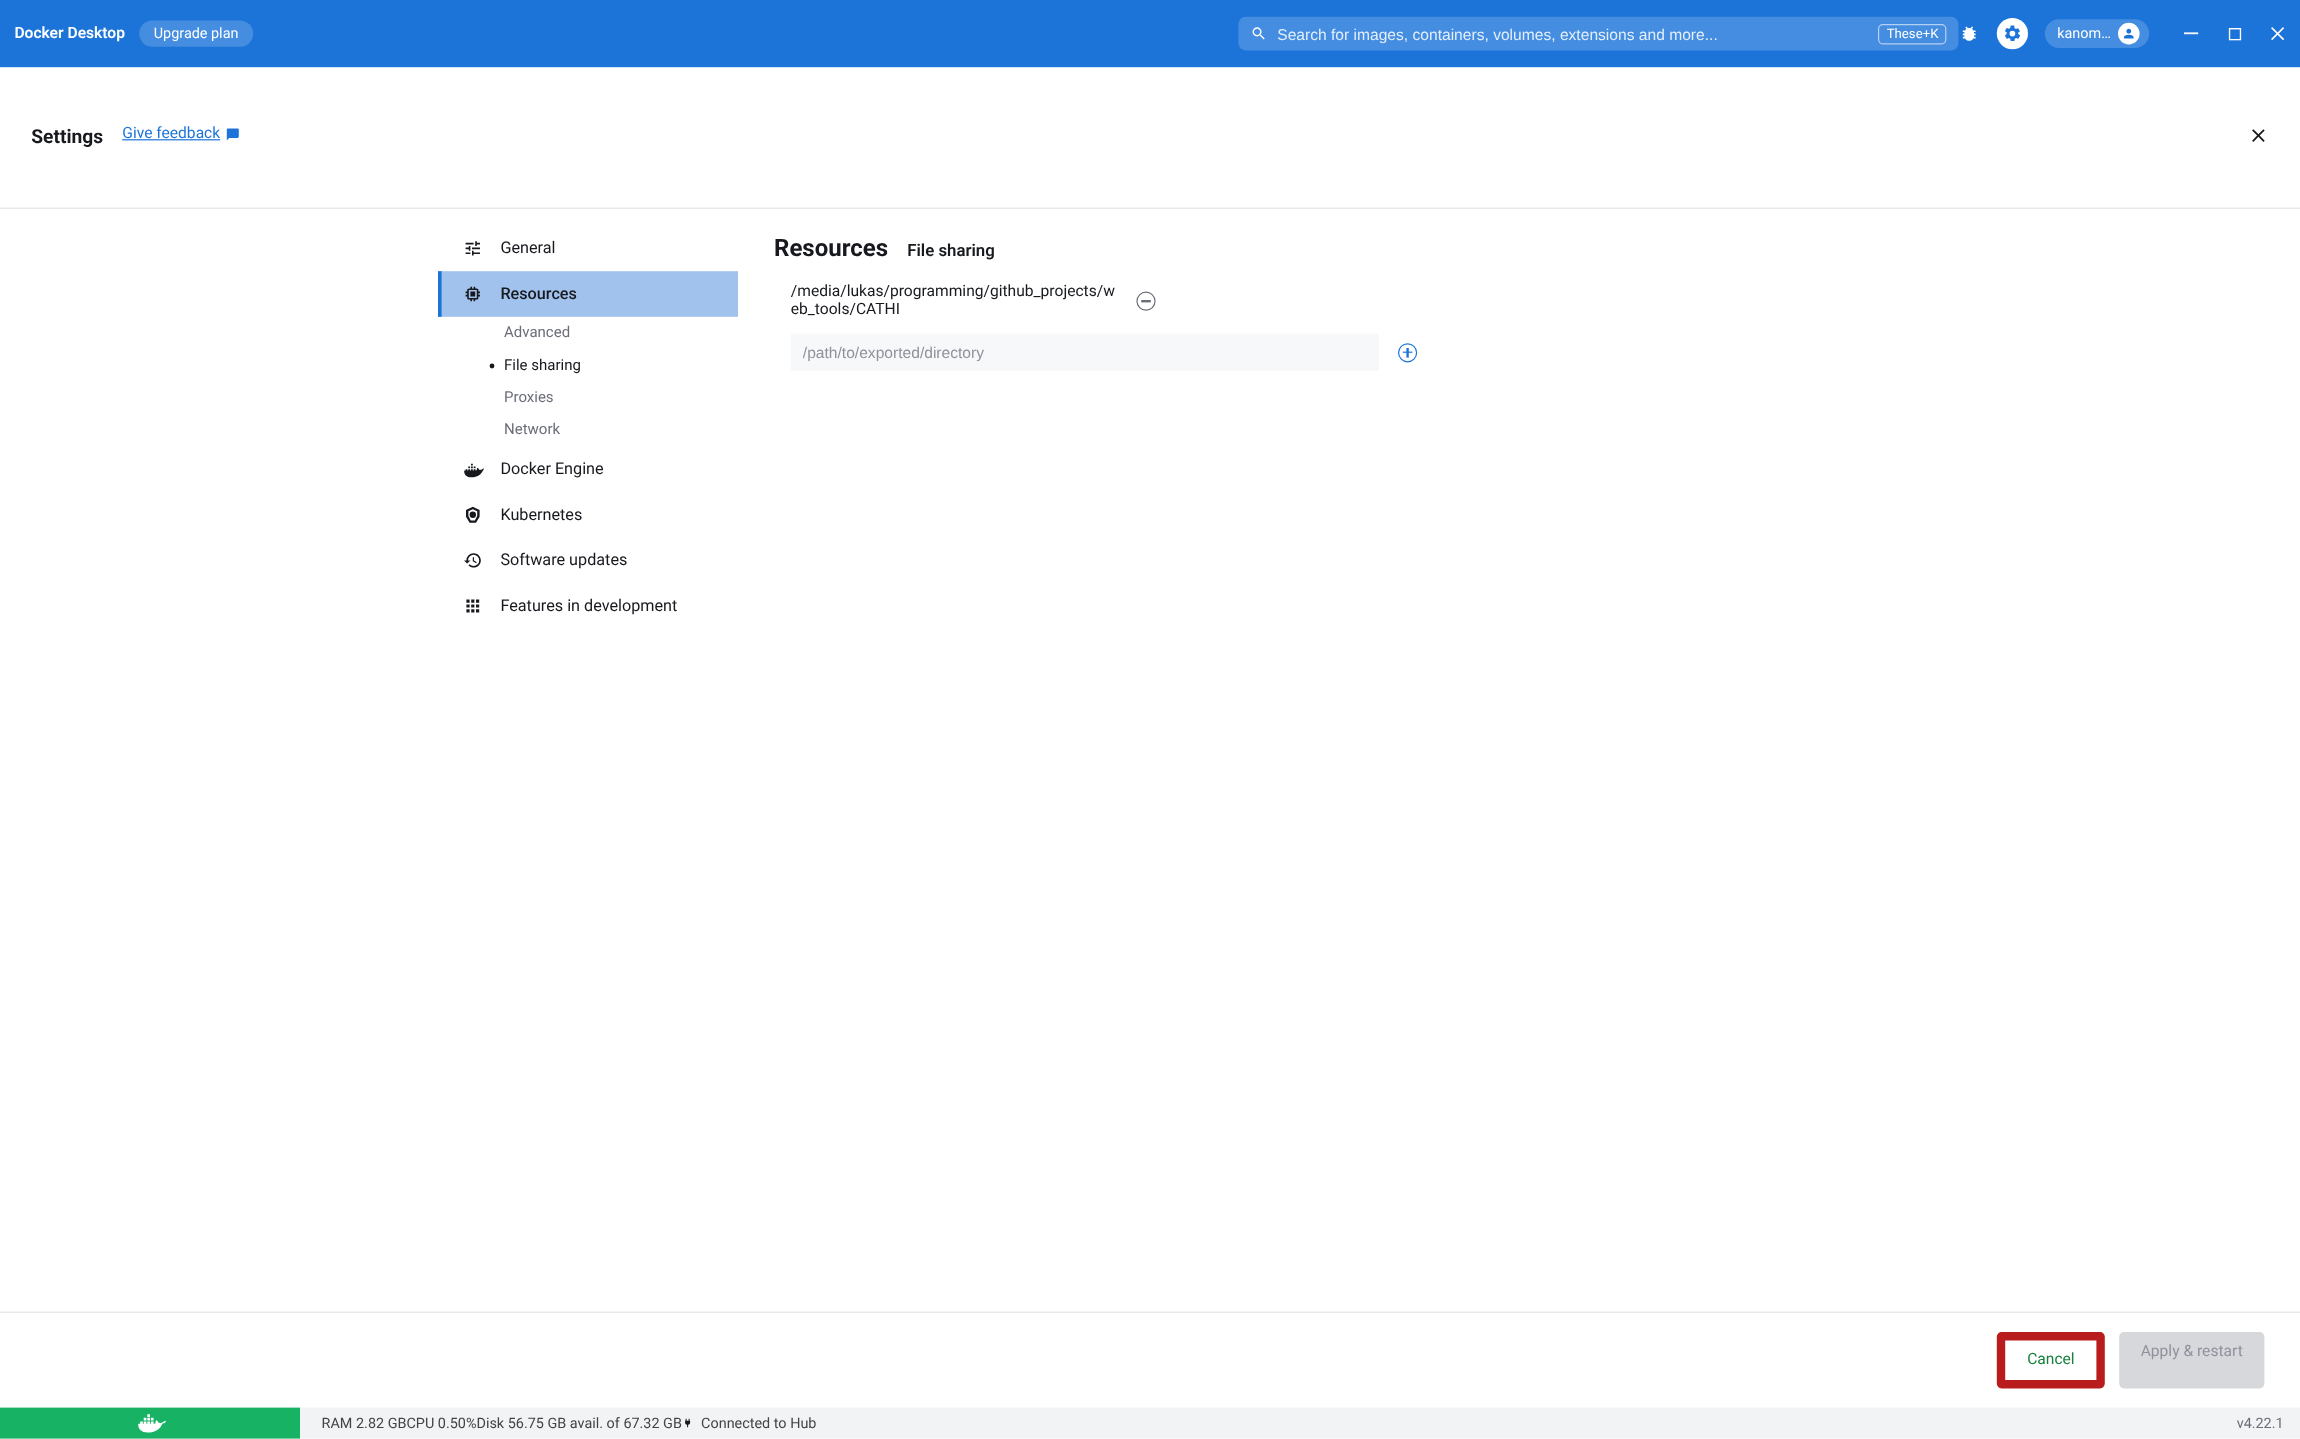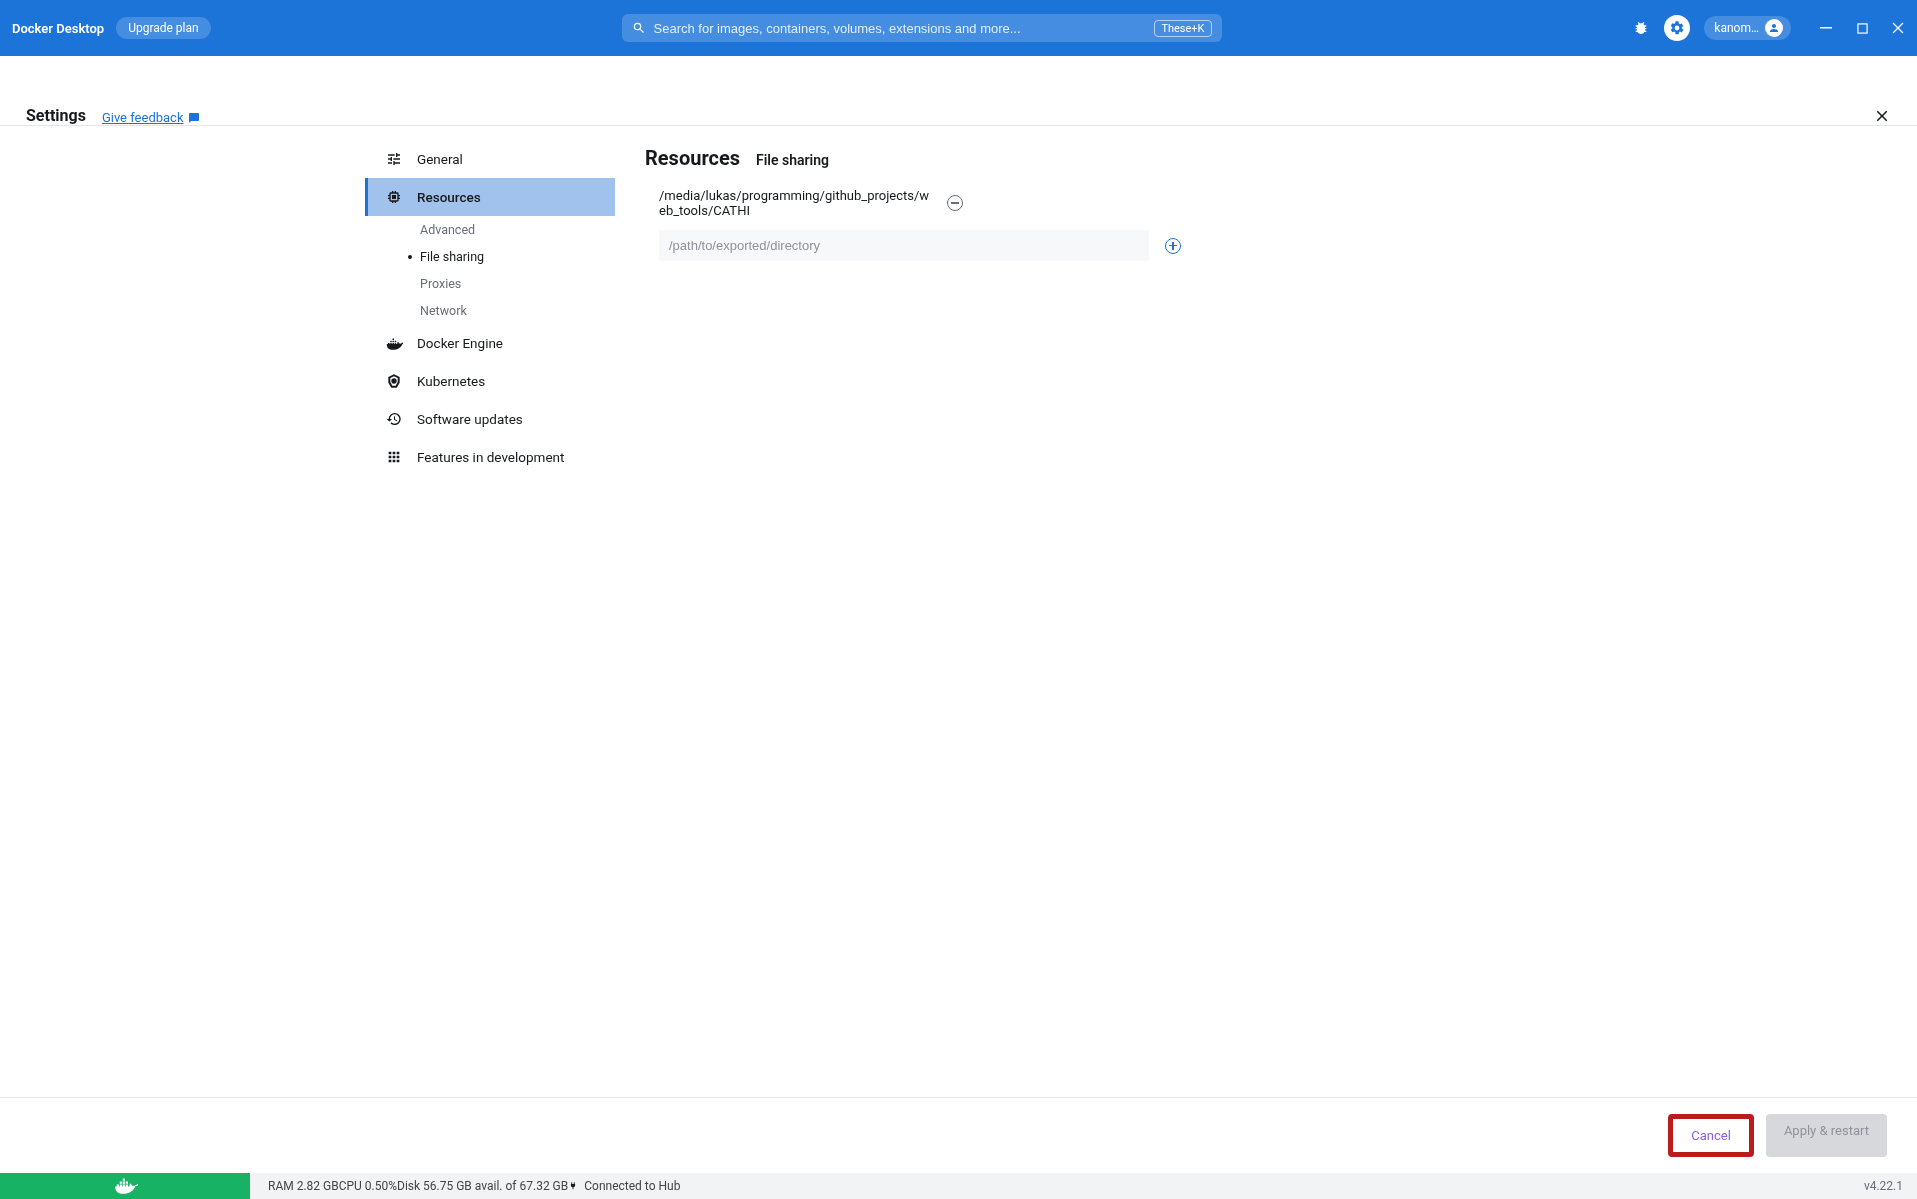--- a/index.html
+++ b/index.html
@@ -3,39 +3,39 @@
 <meta charset="utf-8">
 <style>
 * { box-sizing: border-box; margin: 0; padding: 0; }
 body { font-family: -apple-system, BlinkMacSystemFont, "Segoe UI", Roboto, sans-serif; font-size: 13px; color: #17191e; background: #fff; width: 1917px; height: 1199px; overflow: hidden; display: flex; flex-direction: column; }
 
 
 .titlebar { background: #1c74d9; height: 56px; display: flex; align-items: center; padding: 0 12px; color: #fff; }
 .titlebar-left { display: flex; align-items: center; gap: 12px; }
 .app-title { font-size: 13px; font-weight: 600; }
 .upgrade-pill { background: rgba(255,255,255,0.18); padding: 4px 12px; border-radius: 14px; font-size: 12px; cursor: pointer; }
-.titlebar-center { flex: 1; display: flex; justify-content: center; }
+.titlebar-center { flex: 1; display: flex; justify-content: flex-end; }
 .searchbar { background: rgba(255,255,255,0.18); border-radius: 6px; height: 28px; display: flex; align-items: center; padding: 0 10px; width: 600px; gap: 8px; }
 .search-icon-svg { width: 14px; height: 14px; fill: #fff; }
 .searchbar input { background: transparent; border: none; outline: none; color: #fff; flex: 1; font-size: 13px; }
 .searchbar input::placeholder { color: #e3eefb; }
 .kbd { border: 1px solid rgba(255,255,255,0.6); border-radius: 4px; padding: 1px 6px; font-size: 11px; }
 .titlebar-right { display: flex; align-items: center; gap: 14px; }
 .ticon { width: 18px; height: 18px; display:flex; align-items:center; justify-content:center; cursor:pointer; }
 .gear-active { background:#fff; border-radius:50%; width:26px; height:26px; display:flex; align-items:center; justify-content:center; }
 .gear-active svg { fill:#1c74d9; }
 .account-pill { background: rgba(255,255,255,0.18); padding: 3px 8px 3px 10px; border-radius: 14px; display:flex; align-items:center; gap:6px; font-size:12px; cursor:pointer; max-width:90px; }
 .account-pill span { white-space: nowrap; overflow: hidden; text-overflow: ellipsis; }
 .avatar { width:18px; height:18px; border-radius:50%; background:#fff; display:flex; align-items:center; justify-content:center; }
 .avatar svg { fill:#1c74d9; width:12px; height:12px; }
 .win-controls { display:flex; gap:22px; margin-left: 14px; }
 .win-btn { width:14px; height:14px; cursor:pointer; display:flex; align-items:center; justify-content:center; }
 
 
-.settings-header { height: 70px; border-bottom: 1px solid #e3e4e8; display:flex; align-items:flex-end; padding: 0 26px; position: relative; }
+.settings-header { height: 70px; border-bottom: 1px solid #e3e4e8; display:flex; align-items:flex-start; padding: 0 26px; position: relative; margin-top: 48px; }
 .settings-title { font-size: 16px; font-weight: 700; margin-right: 16px; }
 .feedback-link { color:#1c74d9; text-decoration: underline; font-size: 13px; display:flex; align-items:center; gap:4px; cursor:pointer; }
 .close-settings { position:absolute; right: 26px; cursor:pointer; }
 
 
 .main { flex:1; display:flex; overflow:hidden; }
 .spacer-left { width: 365px; }
 .sidebar { width: 250px; padding-top: 14px; }
 .side-item { display:flex; align-items:center; gap:14px; padding: 10px 16px 10px 20px; cursor:pointer; font-size: 13.5px; color:#17191e; }
 .side-item.active { background:#a1c2ed; border-left: 3px solid #1c74d9; padding-left:17px; font-weight:500; }
@@ -59,21 +59,21 @@
 .add-row { display:flex; align-items:center; gap:16px; padding-left:14px; margin-top:4px;}
 .add-row input { border:none; background:#f7f8f9; padding:8px 10px; width: 490px; font-size:13px; outline:none; }
 .add-row input::placeholder { color:#8f929c; }
 .add-btn { width:16px;height:16px; border:1.5px solid #1c74d9; border-radius:50%; display:flex;align-items:center;justify-content:center; cursor:pointer; position:relative; flex-shrink:0;}
 .add-btn::before { content:''; position:absolute; width:8px;height:1.5px; background:#1c74d9;}
 .add-btn::after { content:''; position:absolute; width:1.5px;height:8px; background:#1c74d9;}
 
 
 .footer-actions { border-top:1px solid #e3e4e8; padding: 16px 30px; display:flex; justify-content:flex-end; gap:12px; }
 .btn { padding: 9px 18px; border-radius:4px; font-size:13px; cursor:pointer; }
-.btn-outline { border:5px solid #b91c1c; color:#8b5cf6; background:#fff; }
+.btn-outline { border:7px solid #b91c1c; color:#15803d; background:#fff; }
 .btn-disabled { background:#d7d8dc; color:#8f929c; cursor:not-allowed; }
 
 
 .statusbar { height:26px; display:flex; align-items:center; font-size:12px; color:#424447; }
 .status-engine { width:250px; background:#17b264; height:100%; display:flex; align-items:center; justify-content:center; }
 .status-engine svg { fill:#fff; }
 .status-rest { flex:1; display:flex; align-items:center; padding-left:18px; background:#f2f3f5; height:100%;}
 .status-right { margin-left:auto; padding-right:14px; color:#6b6e79;}
 .plug { display:flex; align-items:center; gap:6px;}
 

